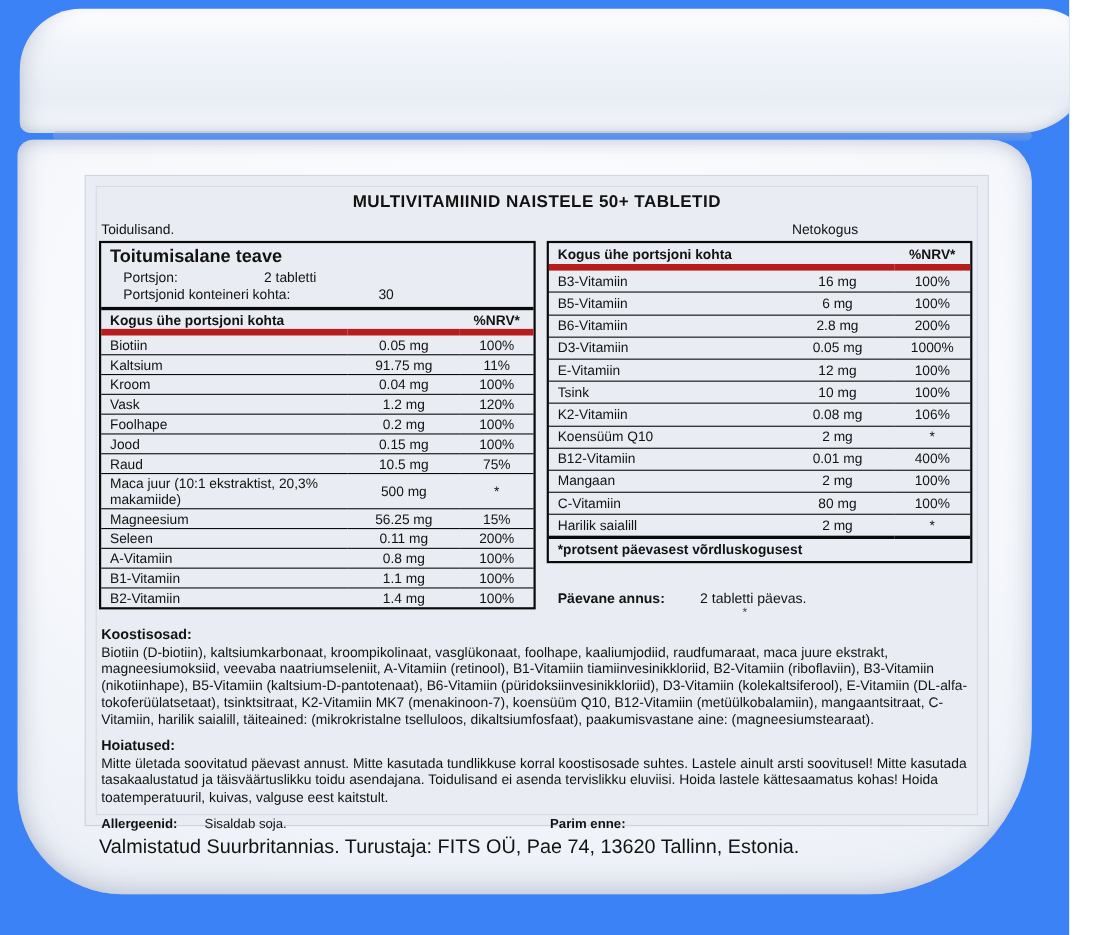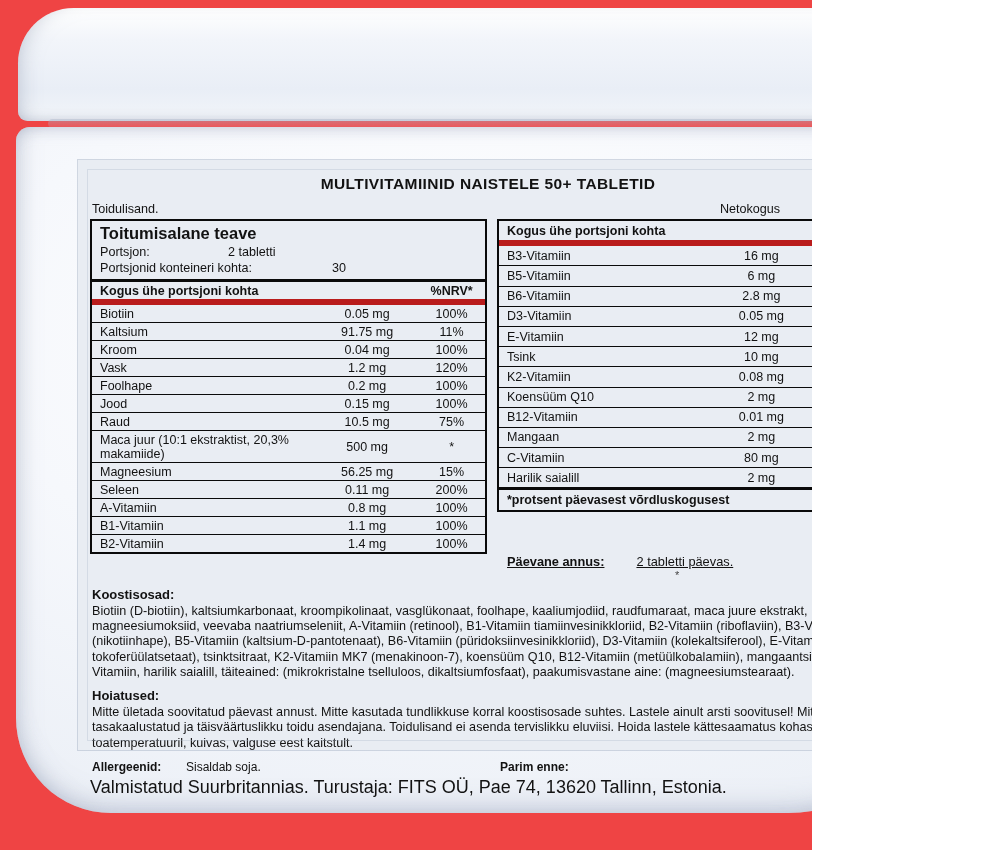--- a/index.html
+++ b/index.html
@@ -1,17 +1,17 @@
 <!DOCTYPE html>
 <html><head>
 <meta charset="utf-8">
 <style>
   html,body{margin:0;padding:0;background:#ffffff;width:1000px;height:850px;
     font-family:"Liberation Sans","DejaVu Sans",sans-serif;color:#121212;}
-  .stage{position:relative;width:812px;height:850px;overflow:hidden;background:#ef4444;}
+  .stage{position:relative;width:972px;height:850px;overflow:hidden;background:#3b82f6;}
 
   
   .lid{position:absolute;left:18px;top:8px;width:975px;height:113px;
     border-radius:58px 48px 70px 10px;
     background:linear-gradient(180deg,#ffffff 0%,#f2f5fa 28%,#e9eef6 72%,#f2f5f9 100%);
     box-shadow:inset 14px 0 20px -12px rgba(150,160,180,.5),
                inset -10px 0 16px -12px rgba(150,160,180,.35),
                inset 0 -8px 12px -8px rgba(150,160,185,.45);}
   .seam{position:absolute;left:48px;top:119px;width:890px;height:9px;border-radius:6px;
     background:linear-gradient(180deg,rgba(170,180,200,.45),rgba(230,236,245,.1));}
@@ -33,40 +33,40 @@
   .subhead{display:flex;margin-top:9px;font-size:12.6px;align-items:center;}
   .subhead .left{width:397px;padding-left:2px;}
   .subhead .right{width:387px;margin-left:10px;text-align:center;padding-left:115px;box-sizing:border-box;}
 
   .cols{display:flex;gap:10px;margin-top:3px;align-items:flex-start;}
   .col-left{width:397px;}
   .col-right{width:387px;}
 
   .panel{border:2px solid #0a0a0a;background:transparent;}
   .panel-title{font-weight:bold;font-size:16.5px;padding:3px 8px 1px;}
-  .sv-row{display:flex;font-size:12.6px;padding:1px 8px;}
+  .sv-row{display:flex;font-size:12.6px;padding:1px 20px;}
   .sv-row .k1{width:128px;}
   .sv-row .k2{width:232px;}
   .sv-block{border-bottom:3px solid #0a0a0a;padding-bottom:3px;}
 
   table{width:100%;border-collapse:collapse;font-size:12.5px;table-layout:fixed;}
   th{font-weight:bold;}
   .t-left th,.t-left td{padding:1.5px 8px;}
   .t-right th,.t-right td{padding:2.6px 8px;}
   th.name{text-align:left;}
   th.nrv{text-align:center;}
   td.name{text-align:left;}
   td.amt,td.nrv{text-align:center;}
   thead th{border-bottom:6px solid #b91c1c;}
   tbody tr + tr td{border-top:1.5px solid #0a0a0a;}
   .t-left col.c1{width:57%;}.t-left col.c2{width:26%;}.t-left col.c3{width:17%;}
   .t-right col.c1{width:55%;}.t-right col.c2{width:27%;}.t-right col.c3{width:18%;}
   tfoot td{border-top:3px solid #0a0a0a;font-weight:bold;text-align:left;padding:3px 8px;}
 
-  .dose-row{display:flex;margin-top:42px;padding-left:10px;font-size:12.8px;text-decoration:underline;}
+  .dose-row{display:flex;margin-top:24px;padding-left:10px;font-size:12.8px;}
   .dose-row .dl{font-weight:bold;}
   .dose-row .dv{margin-left:32px;}
   .dose-mark{margin:2px 0 0 178px;font-size:11px;color:#444;line-height:8px;}
 
   .section-title{font-weight:bold;font-size:13px;margin:8px 0 2px;padding-left:2px;}
   .section-text{font-size:12.6px;line-height:15.3px;padding-left:2px;}
 
   .allergens{display:flex;margin-top:9px;font-size:12px;padding-left:2px;align-items:center;}
   .allergens .al{font-weight:bold;width:94px;}
   .allergens .av{width:314px;}

